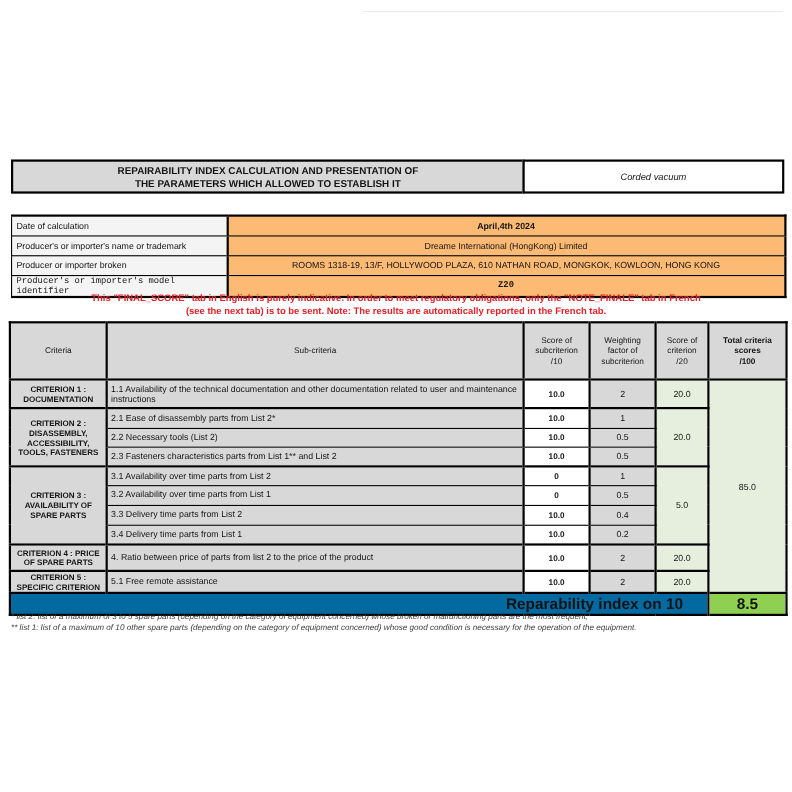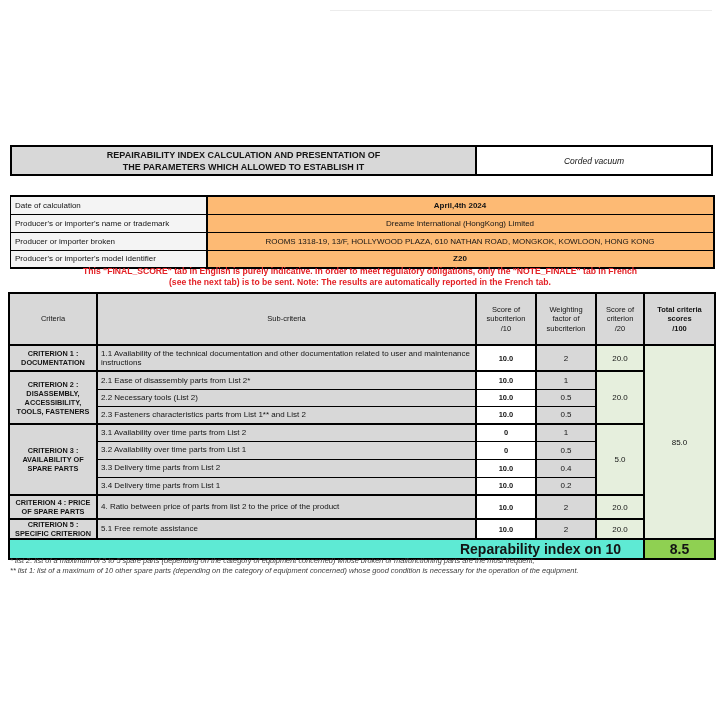--- a/index.html
+++ b/index.html
@@ -17,21 +17,21 @@
   .title-product { width:238px; height:31px; background:#fff; border:2px solid #000; margin-left:-2px;
                    display:flex; align-items:center; justify-content:center;
                    font-style:italic; font-size:8.5px; }
 
   
   .info-table { position:absolute; top:195px; left:10px; width:703px; border-collapse:collapse; table-layout:fixed; }
   .info-table td { height:18px; vertical-align:middle; font-size:8px; }
   .info-label { width:196px; background:#f4f4f4; border:1px solid #000; padding-left:4px; }
   .info-value { width:507px; background:#fdba74; border:1px solid #000; border-left:2px solid #000; border-right:2px solid #000; text-align:center; }
   .info-table tr:first-child td { border-top:2px solid #000; }
-  .info-table tr:last-child td { border-bottom:2px solid #000; }
+  .info-table tr:last-child td { border-bottom:2px solid #000;font-family:Liberation Mono, monospace; }
   .bold { font-weight:bold; }
   .small { font-size:7px; }
 
   
   .notice { position:absolute; top:266px; left:0; width:720px; text-align:center;
             font-weight:bold; font-size:8.6px; line-height:11px; white-space:pre-line; }
 
   
   .score-table { position:absolute; top:292px; left:8px; width:706px; border-collapse:collapse;
                  table-layout:fixed; border:2px solid #000; }
@@ -40,21 +40,21 @@
                     text-align:center; white-space:pre-line; border-bottom:2px solid #000; }
   .score-table th.bold { font-weight:bold; }
   .vb { border-left-width:2px !important; }
   .gt td, td.gt, tr.gt > td { border-top-width:2px !important; }
   .crit { background:#d8d8d8; font-weight:bold; font-size:7.3px; line-height:9px;
           text-align:center; white-space:pre-line; }
   .sub  { background:#d8d8d8; font-size:8px; line-height:9.5px; padding:1px 3px; text-align:left; }
   .score{ background:#ffffff; font-weight:bold; font-size:7.5px; text-align:center; }
   .weight{ background:#d8d8d8; font-size:8px; text-align:center; }
   .lg   { background:#e6efdd; font-size:8px; text-align:center; }
-  .idx-label { background:#5eead4; font-weight:bold; font-size:14px; text-align:right; padding-right:22px; }
+  .idx-label { background:#0369a1; font-weight:bold; font-size:14px; text-align:right; padding-right:22px; }
   .idx-value { background:#8fd052; font-weight:bold; font-size:14px; text-align:center; }
 
   
   .footnotes { position:absolute; top:556px; left:10px; width:704px; color:#3c3c3c; }
   .footnote { font-style:italic; font-size:7.4px; line-height:10px; }
 </style>
 </head>
 <body>
 
 <div class="canvas">

